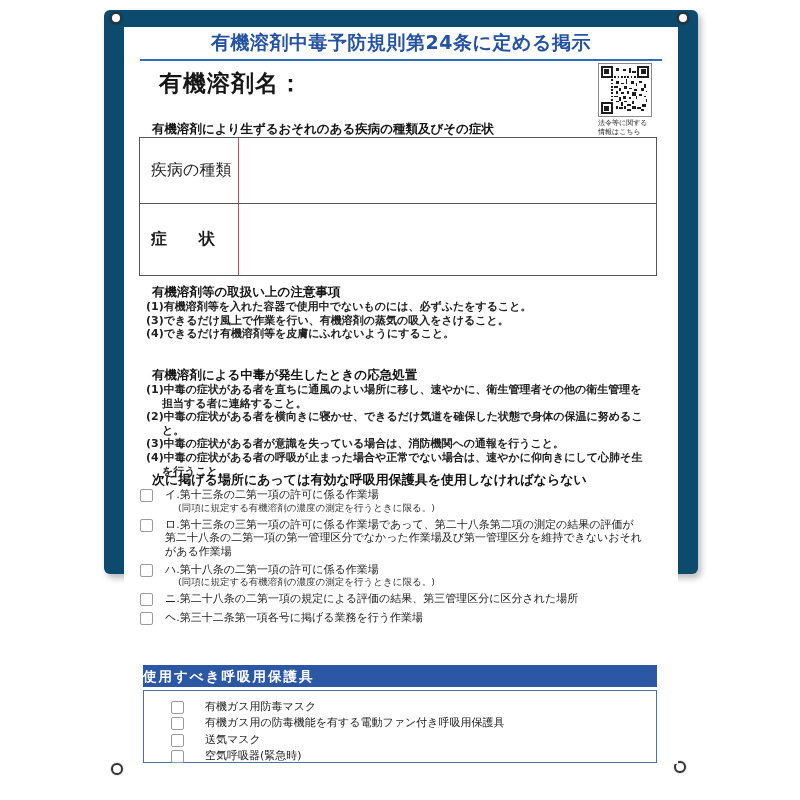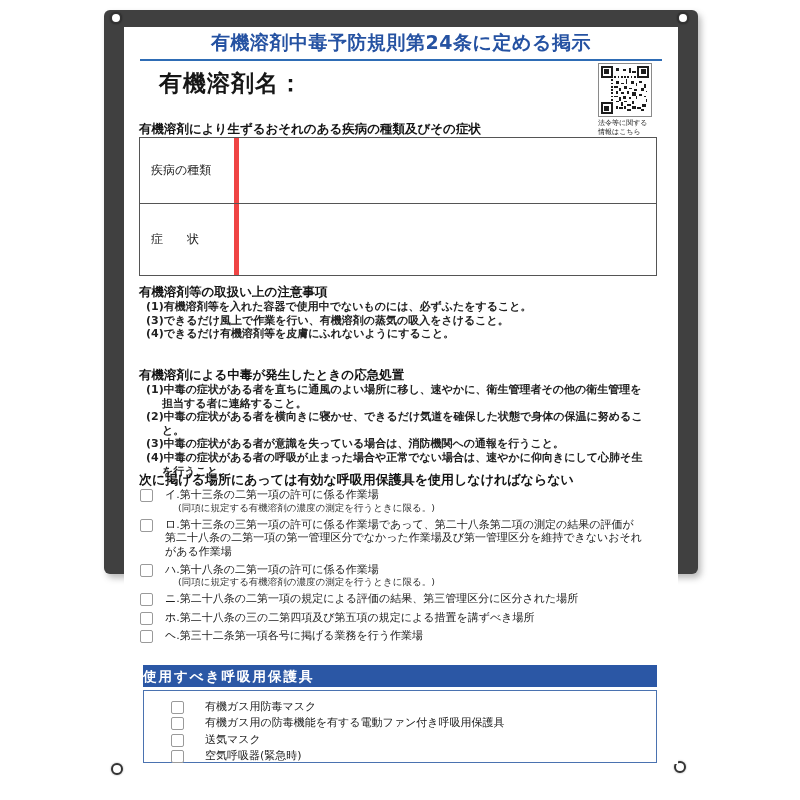--- a/index.html
+++ b/index.html
@@ -4,21 +4,21 @@
 <style>
   html,body{margin:0;padding:0;}
   body{
     width:800px;height:800px;background:#ffffff;position:relative;overflow:hidden;
     font-family:"DejaVu Sans","Liberation Sans",sans-serif;
     -webkit-font-smoothing:antialiased;
   }
   
   .sign{
     position:absolute;left:104px;top:10px;width:594px;height:564px;
-    background:#404040;border-radius:6px;
+    background:#0c4a6e;border-radius:6px;
     box-shadow:3px 4px 6px rgba(60,60,60,.35);
   }
   .hole{
     position:absolute;width:8px;height:8px;background:#fff;
     border:2.5px solid #333;border-radius:50%;
     box-shadow:0 0 2px rgba(0,0,0,.4);
   }
   .hole-tl{left:6px;top:2px;}
   .hole-tr{left:573px;top:2px;}
   .hole-bl{left:7px;top:753px;}
@@ -41,38 +41,38 @@
   }
   .solvent-name{
     position:absolute;top:41px;left:35px;font-size:23px;font-weight:bold;color:#161616;
     letter-spacing:1px;
   }
   
   .qr-block{position:absolute;top:36px;left:474px;width:62px;}
   .qr-frame{width:54px;height:54px;border:1px solid #8a8a8a;background:#fff;padding:2px;box-sizing:border-box;}
   .qr-caption{margin-top:2px;font-size:7px;line-height:8.5px;color:#222;}
   
-  .sec-head{position:absolute;left:15px;font-weight:bold;font-size:12.5px;color:#141414;text-align:right;}
+  .sec-head{position:absolute;left:28px;font-weight:bold;font-size:12.5px;color:#141414;text-align:right;}
   .h1{top:94px;}
   .h2{top:257px;}
   .h3{top:340px;}
   .h4{top:444px;font-size:13px;}
   .num-list{position:absolute;left:22px;font-size:11px;line-height:13.6px;color:#222;font-weight:bold;}
   .l2{top:273px;width:515px;}
   .l3{top:356px;width:497px;}
   .num-item{padding-left:16px;text-indent:-16px;}
   
   .dtable{position:absolute;left:15px;top:110px;width:518px;border:1px solid #555;box-sizing:border-box;}
   .drow{display:flex;}
   .drow + .drow{border-top:1px solid #555;}
   .drow-1{height:65px;}
-  .drow-2{height:71px;}
+  .drow-2{height:71px;font-weight:bold;}
   .dlabel{
-    width:99px;border-right:5px solid #ef4444;display:flex;align-items:center;
-    padding-left:11px;font-size:12px;color:#1c1c1c;box-sizing:border-box;flex:none;
+    width:99px;border-right:1px solid #ef4444;display:flex;align-items:center;
+    padding-left:11px;font-size:16px;color:#1c1c1c;box-sizing:border-box;flex:none;
   }
   .dval{flex:1;}
   
   .req-list{position:absolute;left:16px;top:461px;width:528px;}
   .req-item{display:flex;gap:12px;margin-bottom:4.5px;align-items:flex-start;}
   .chk{
     width:11px;height:11px;border:1.5px solid #9a9a9a;border-radius:2px;
     background:#fff;flex:none;margin-top:1px;
   }
   .req-text{font-size:11px;line-height:13.6px;color:#222;max-width:478px;}
@@ -247,26 +247,20 @@
       </div>
       <div class="req-item">
         <span class="chk"></span>
         <div class="req-text">
           <div>ニ.第二十八条の二第一項の規定による評価の結果、第三管理区分に区分された場所</div>
         </div>
       </div>
       <div class="req-item">
         <span class="chk"></span>
         <div class="req-text">
-          <div>ホ.第二十八条の三の二第四項及び第五項の規定による措置を講ずべき場所</div>
-        </div>
-      </div>
-      <div class="req-item">
-        <span class="chk"></span>
-        <div class="req-text">
           <div>ヘ.第三十二条第一項各号に掲げる業務を行う作業場</div>
         </div>
       </div>
     </div>
 
     <div class="ppe-bar">使用すべき呼吸用保護具</div>
 
     <div class="ppe-box">
       <div class="ppe-item">
         <span class="chk"></span>

